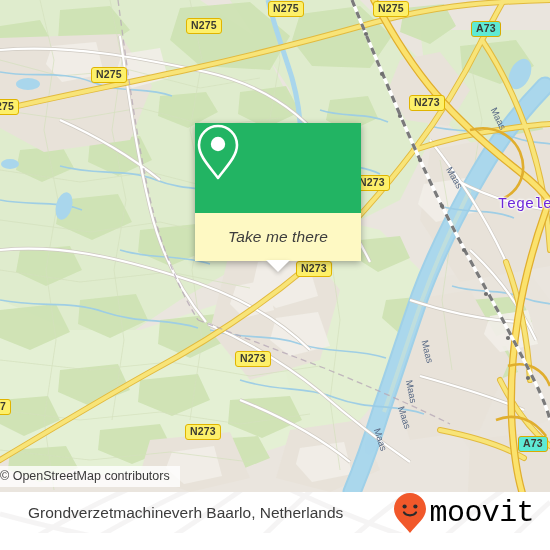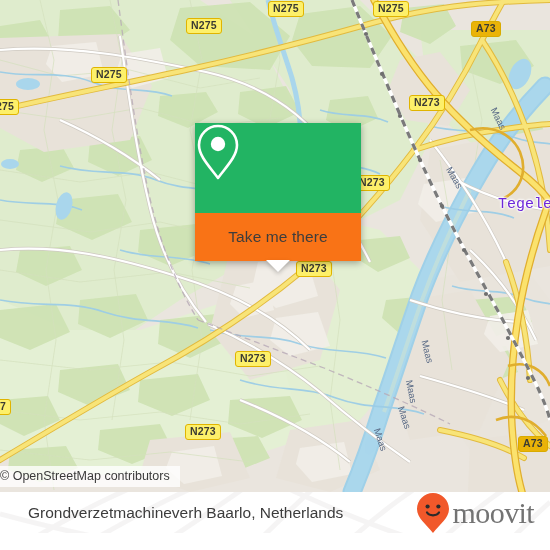--- a/index.html
+++ b/index.html
@@ -28,21 +28,21 @@
     font-size:10.5px;
     font-weight:bold;
     letter-spacing:.2px;
     padding:1px 4px 2px 4px;
     line-height:11px;
     white-space:nowrap;
     font-family:"Liberation Sans",sans-serif;
     text-align:right;
   }
   .shield.motorway{
-    background:#eab308;border-color:#d9ab00;
+    background:#5eead4;border-color:#d9ab00;
   }
 
   
   .place{
     position:absolute;
     color:#6d28d9;
     font-size:15px;
     white-space:nowrap;
     font-family:Liberation Mono, monospace;
     text-shadow:1px 0 2px #fff,-1px 0 2px #fff,0 1px 2px #fff,0 -1px 2px #fff;
@@ -64,23 +64,24 @@
     box-shadow:0 2px 7px rgba(0,0,0,.33);
     border-radius:1px;
     z-index:40;
   }
   .popup-top{
     height:90px;
     background:#22b463;
     display:flex;align-items:center;justify-content:center;
   }
   .popup-foot{
-    height:48px;background:#f97316;
+    height:48px;background:#fef9c3;
     display:flex;align-items:center;justify-content:center;
     position:relative;
+    font-style:italic;
   }
   .popup-foot span{
     color:#3d3d3d;font-size:15.5px;letter-spacing:.1px;
   }
   .popup-arrow{
     position:absolute;left:50%;bottom:-11px;margin-left:-12px;
     width:0;height:0;
     border-left:12px solid transparent;
     border-right:12px solid transparent;
     border-top:12px solid #ffffff;
@@ -107,22 +108,22 @@
   .footer-title{
     position:absolute;left:28px;top:50%;transform:translateY(-50%);
     font-size:15.5px;color:#3c3c3c;white-space:nowrap;
     font-family:"Liberation Sans",sans-serif;
   }
   .brand{
     position:absolute;right:16px;top:50%;transform:translateY(-50%);
     display:flex;align-items:center;gap:3px;
   }
   .brand-text{
-    font-size:30px;color:#737373;letter-spacing:-0.6px;
-    font-family:Liberation Serif, serif;font-weight:normal;
+    font-size:30px;color:#000000;letter-spacing:-0.6px;
+    font-family:Liberation Mono, monospace;font-weight:normal;
     line-height:30px;
   }
 </style>
 </head>
 <body>
 
 <div id="app">
 
   <div class="map">
 

